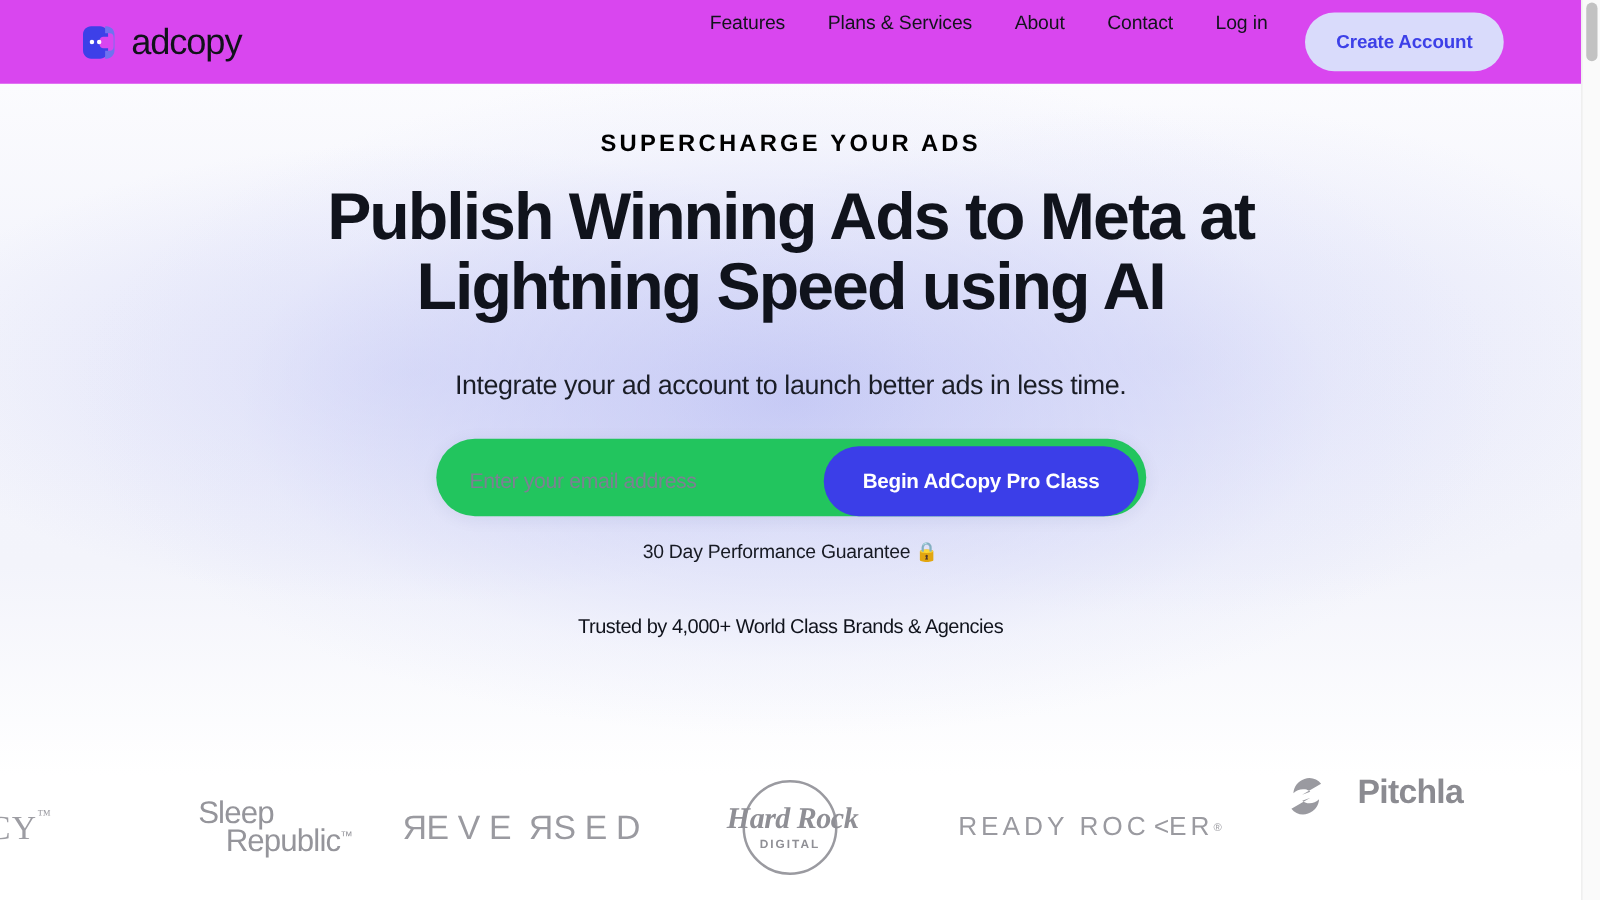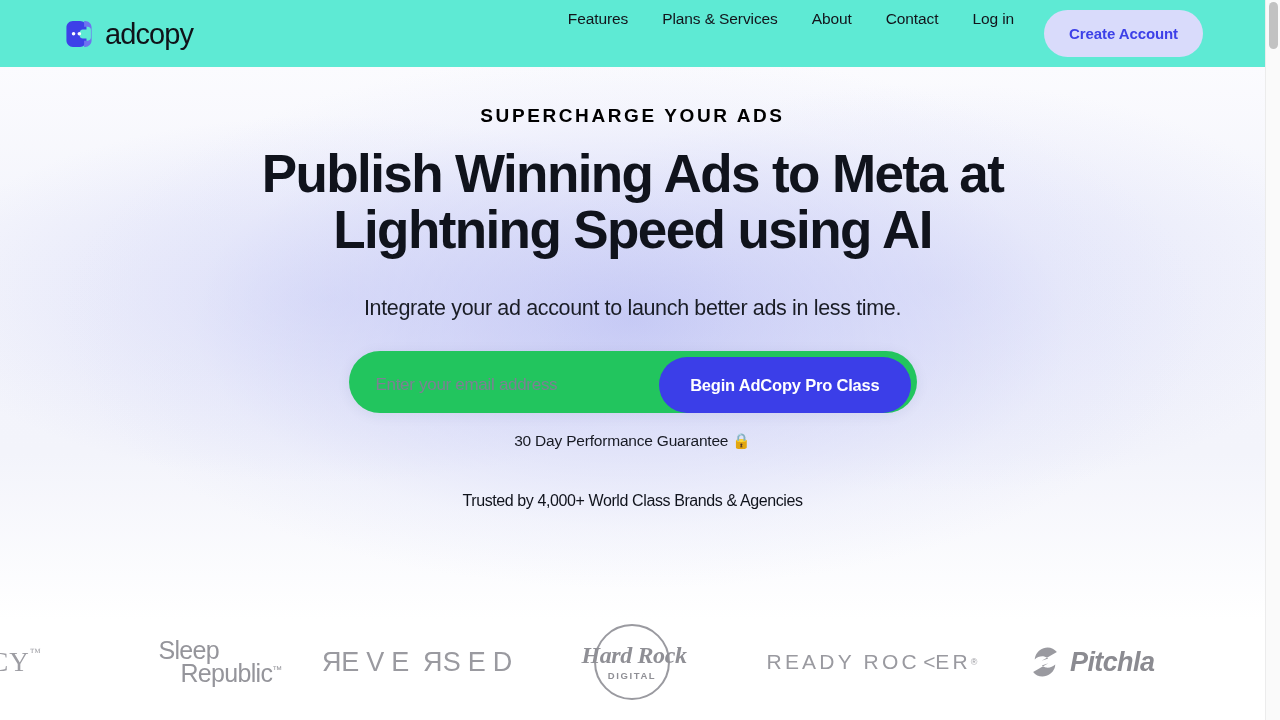--- a/index.html
+++ b/index.html
@@ -41,21 +41,21 @@
   }
 
   
   .header {
     position: absolute;
     top: 0; left: 0; right: 0;
     height: 67px;
     display: flex;
     align-items: center;
     padding: 0 62px 0 62px;
-    background: #5eead4;
+    background: #d946ef;
     z-index: 5;
   }
 
   .brand {
     display: flex;
     align-items: center;
     gap: 9px;
     cursor: pointer;
   }
   .brand-mark { width: 34px; height: 34px; display: block; }
@@ -279,25 +279,24 @@
     letter-spacing: 3.2px;
     color: #9a9aa0;
     font-weight: 400;
   }
   .lg-ready .flip { display: inline-block; transform: scaleX(-1); }
   .lg-ready sup { font-size: 9px; letter-spacing: 0; }
 
   .lg-pitchla {
     width: 180px;
     display: flex;
-    align-items: center;
-    gap: 6px;
+    align-items: flex-start;
+    gap: 22px;
     justify-content: flex-start;
     margin-left: 4px;
-    font-style: italic;
   }
   .pl-mark { width: 38px; height: 38px; flex: none; }
   .pl-word {
     font-size: 27px;
     font-weight: 700;
     letter-spacing: -0.6px;
     color: #8b8b91;
     white-space: nowrap;
   }
 

